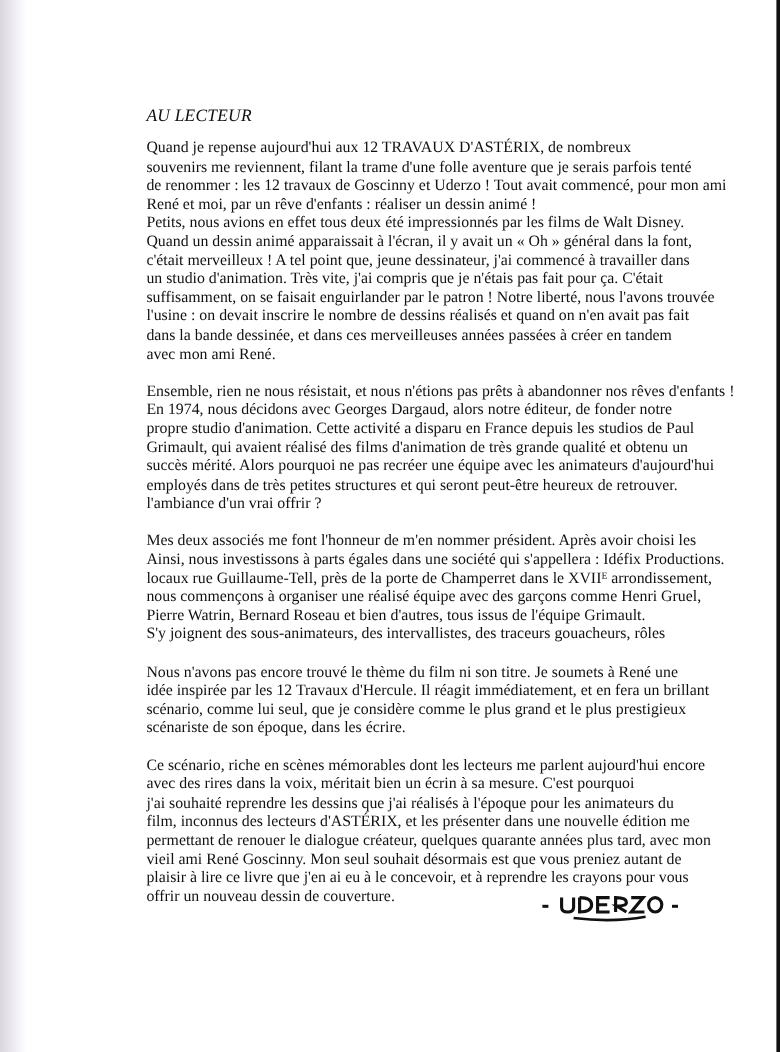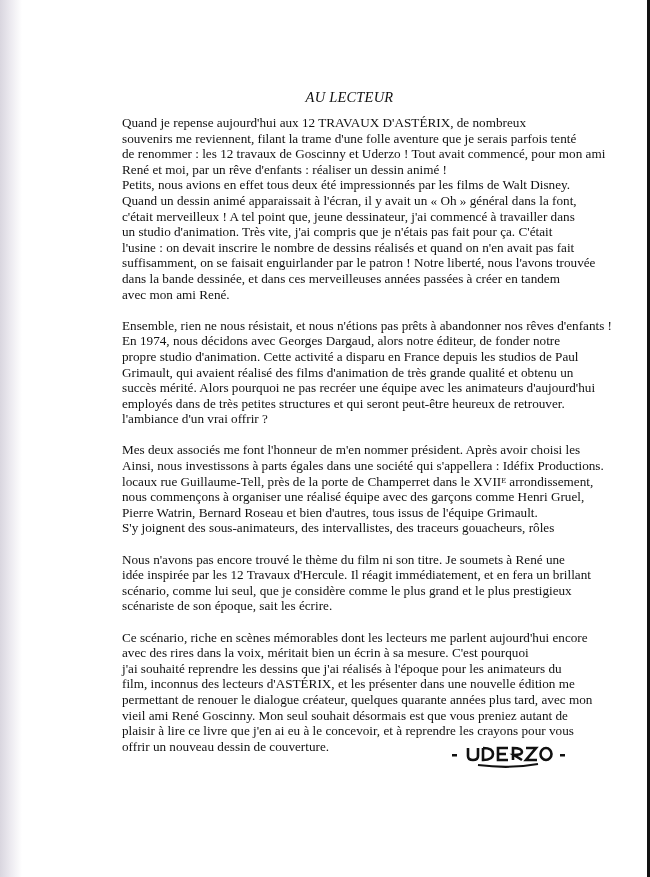--- a/index.html
+++ b/index.html
@@ -13,21 +13,21 @@
     position:absolute; left:0; top:0; width:22px; height:877px;
     background:linear-gradient(to right, #d9d6df 0%, #ebe9ef 45%, #ffffff 100%);
   }
   .right-edge {
     position:absolute; left:647px; top:0; width:3px; height:877px; background:#111;
   }
   .page {
     position:absolute; left:122px; top:88px; width:455px;
   }
   .title {
-    font-style:italic; font-size:14.5px; line-height:18px; margin:0 0 9px 0; letter-spacing:0.2px;text-align:center;
+    font-style:italic; font-size:14.5px; line-height:18px; margin:0 0 9px 0; letter-spacing:0.2px;
   }
   .line {
     font-size:13.2px; line-height:15.6px; white-space:nowrap; display:block;
   }
   .para { margin-bottom:15.6px; }
   .signature {
     position:absolute; left:450px; top:742px; width:130px; height:30px;
   }
 </style>
 </head>
@@ -41,22 +41,22 @@
   <div id="paras">
       <div class="para">
         <span class="line">Quand je repense aujourd'hui aux 12 TRAVAUX D'ASTÉRIX, de nombreux</span>
         <span class="line">souvenirs me reviennent, filant la trame d'une folle aventure que je serais parfois tenté</span>
         <span class="line">de renommer : les 12 travaux de Goscinny et Uderzo ! Tout avait commencé, pour mon ami</span>
         <span class="line">René et moi, par un rêve d'enfants : réaliser un dessin animé !</span>
         <span class="line">Petits, nous avions en effet tous deux été impressionnés par les films de Walt Disney.</span>
         <span class="line">Quand un dessin animé apparaissait à l'écran, il y avait un « Oh » général dans la font,</span>
         <span class="line">c'était merveilleux ! A tel point que, jeune dessinateur, j'ai commencé à travailler dans</span>
         <span class="line">un studio d'animation. Très vite, j'ai compris que je n'étais pas fait pour ça. C'était</span>
+        <span class="line">suffisamment, on se faisait enguirlander par le patron ! Notre liberté, nous l'avons trouvée</span>
         <span class="line">l'usine : on devait inscrire le nombre de dessins réalisés et quand on n'en avait pas fait</span>
-        <span class="line">suffisamment, on se faisait enguirlander par le patron ! Notre liberté, nous l'avons trouvée</span>
         <span class="line">dans la bande dessinée, et dans ces merveilleuses années passées à créer en tandem</span>
         <span class="line">avec mon ami René.</span>
       </div>
       <div class="para">
         <span class="line">Ensemble, rien ne nous résistait, et nous n'étions pas prêts à abandonner nos rêves d'enfants !</span>
         <span class="line">En 1974, nous décidons avec Georges Dargaud, alors notre éditeur, de fonder notre</span>
         <span class="line">propre studio d'animation. Cette activité a disparu en France depuis les studios de Paul</span>
         <span class="line">Grimault, qui avaient réalisé des films d'animation de très grande qualité et obtenu un</span>
         <span class="line">succès mérité. Alors pourquoi ne pas recréer une équipe avec les animateurs d'aujourd'hui</span>
         <span class="line">employés dans de très petites structures et qui seront peut-être heureux de retrouver.</span>
@@ -67,21 +67,21 @@
         <span class="line">Ainsi, nous investissons à parts égales dans une société qui s'appellera : Idéfix Productions.</span>
         <span class="line">locaux rue Guillaume-Tell, près de la porte de Champerret dans le XVIIᴱ arrondissement,</span>
         <span class="line">nous commençons à organiser une réalisé équipe avec des garçons comme Henri Gruel,</span>
         <span class="line">Pierre Watrin, Bernard Roseau et bien d'autres, tous issus de l'équipe Grimault.</span>
         <span class="line">S'y joignent des sous-animateurs, des intervallistes, des traceurs gouacheurs, rôles</span>
       </div>
       <div class="para">
         <span class="line">Nous n'avons pas encore trouvé le thème du film ni son titre. Je soumets à René une</span>
         <span class="line">idée inspirée par les 12 Travaux d'Hercule. Il réagit immédiatement, et en fera un brillant</span>
         <span class="line">scénario, comme lui seul, que je considère comme le plus grand et le plus prestigieux</span>
-        <span class="line">scénariste de son époque, sait les écrire.</span>
+        <span class="line">scénariste de son époque, dans les écrire.</span>
       </div>
       <div class="para">
         <span class="line">Ce scénario, riche en scènes mémorables dont les lecteurs me parlent aujourd'hui encore</span>
         <span class="line">avec des rires dans la voix, méritait bien un écrin à sa mesure. C'est pourquoi</span>
         <span class="line">j'ai souhaité reprendre les dessins que j'ai réalisés à l'époque pour les animateurs du</span>
         <span class="line">film, inconnus des lecteurs d'ASTÉRIX, et les présenter dans une nouvelle édition me</span>
         <span class="line">permettant de renouer le dialogue créateur, quelques quarante années plus tard, avec mon</span>
         <span class="line">vieil ami René Goscinny. Mon seul souhait désormais est que vous preniez autant de</span>
         <span class="line">plaisir à lire ce livre que j'en ai eu à le concevoir, et à reprendre les crayons pour vous</span>
         <span class="line">offrir un nouveau dessin de couverture.</span>

